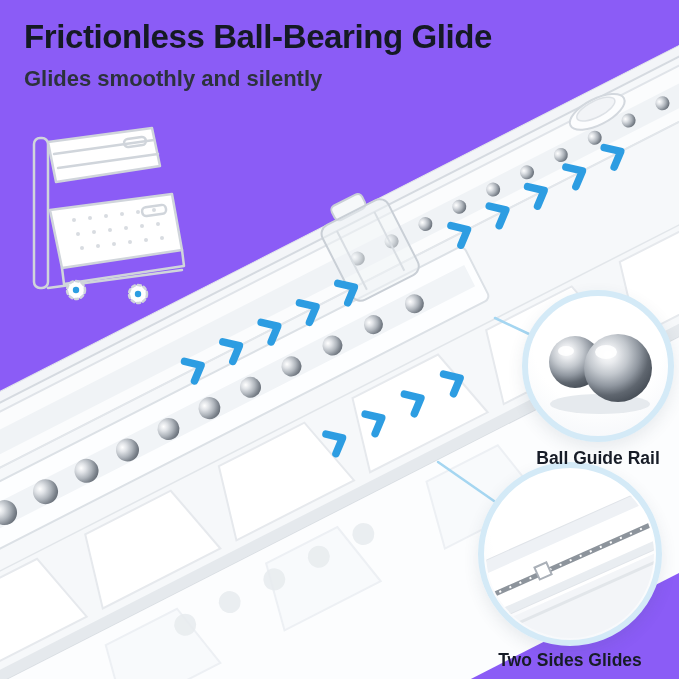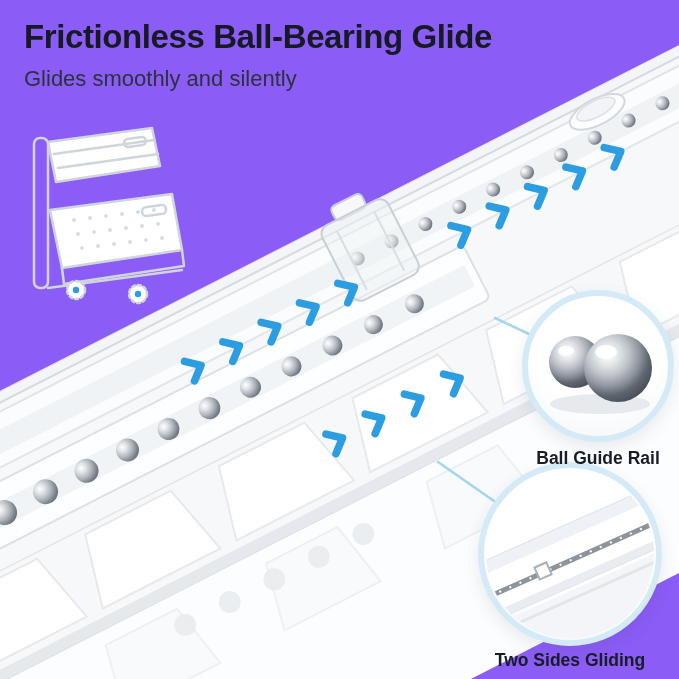--- a/index.html
+++ b/index.html
@@ -2,21 +2,21 @@
 <html><head>
 <meta charset="utf-8">
 <style>
   html,body { margin:0; padding:0; background:#ffffff; }
   .stage {
     position:relative; width:679px; height:679px; background:#8b5cf6;
     overflow:hidden; font-family:"Liberation Sans", sans-serif;
   }
   .hdr { position:absolute; left:24px; top:18px; z-index:5; }
   .title { margin:0; font-size:33px; font-weight:700; color:#151a24; letter-spacing:-0.4px; }
-  .subtitle { margin:10px 0 6px 0; font-size:22px; font-weight:400; color:#2c323c; }
+  .subtitle { margin:10px 0 6px 0; font-size:22px; font-weight:700; color:#2c323c; }
   .rail-svg { position:absolute; left:0; top:0; z-index:1; }
   .organizer { position:absolute; left:4px; top:102px; z-index:2; }
   .co {
     position:absolute; border-radius:50%; z-index:4;
     background: radial-gradient(circle at 50% 32%, #ffffff 55%, #f1f4f8 100%);
     border:6px solid #d4eaf7;
     box-shadow: 0 6px 16px rgba(50,70,90,0.10);
   }
   .co1 { left:522px; top:290px; width:140px; height:140px; }
   .co2 { left:478px; top:462px; width:172px; height:172px; }
@@ -248,15 +248,15 @@
           <rect x="-60" y="58" width="300" height="12" fill="#eef1f5"></rect>
           <rect x="-60" y="108" width="300" height="8" fill="#e9edf1"></rect>
           <line x1="-60" y1="92" x2="240" y2="92" stroke="#8d949c" stroke-width="5" stroke-linecap="round"></line>
           <line x1="-60" y1="92" x2="240" y2="92" stroke="#ffffff" stroke-width="2" stroke-dasharray="2 9"></line>
           <rect x="48" y="84" width="13" height="13" fill="#ffffff" stroke="#aab0b8" stroke-width="2"></rect>
           <line x1="-60" y1="128" x2="240" y2="128" stroke="#e2e6ea" stroke-width="3"></line>
         </g>
       </g>
     </svg>
   </div>
-  <div class="co-label lb2">Two Sides Gliding</div>
+  <div class="co-label lb2">Two Sides Glides</div>
 
 </div>
 
 </body></html>

